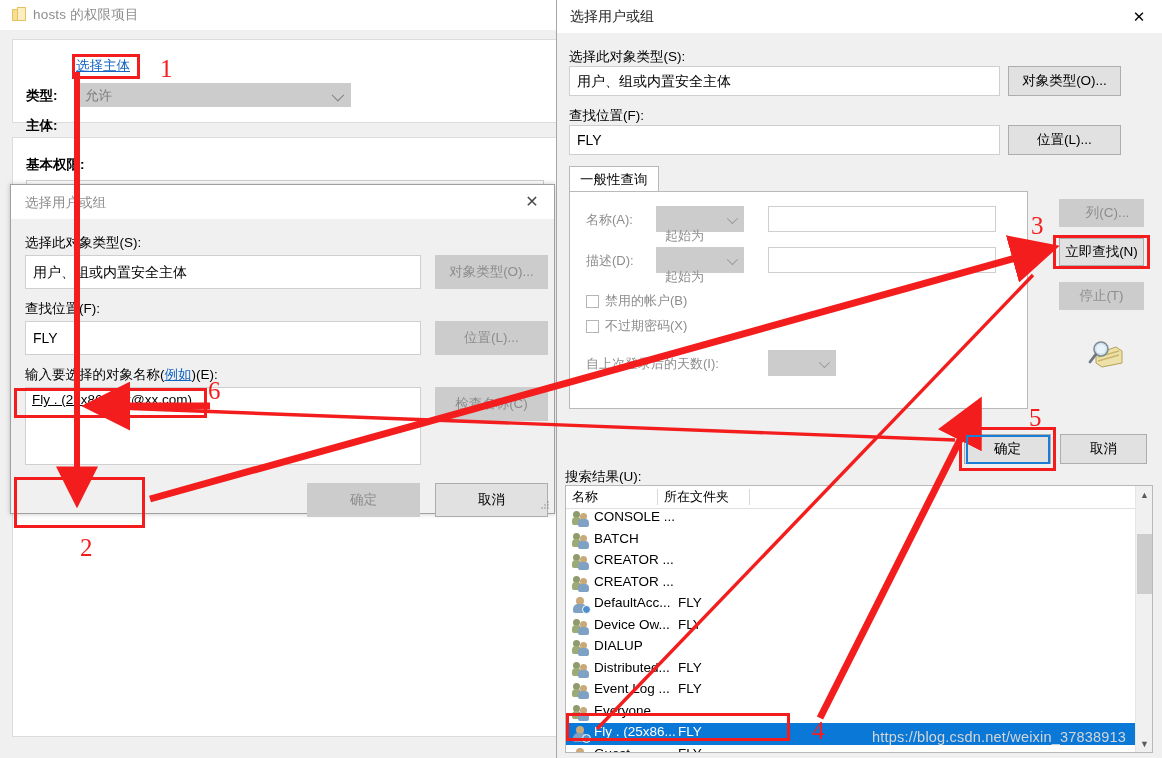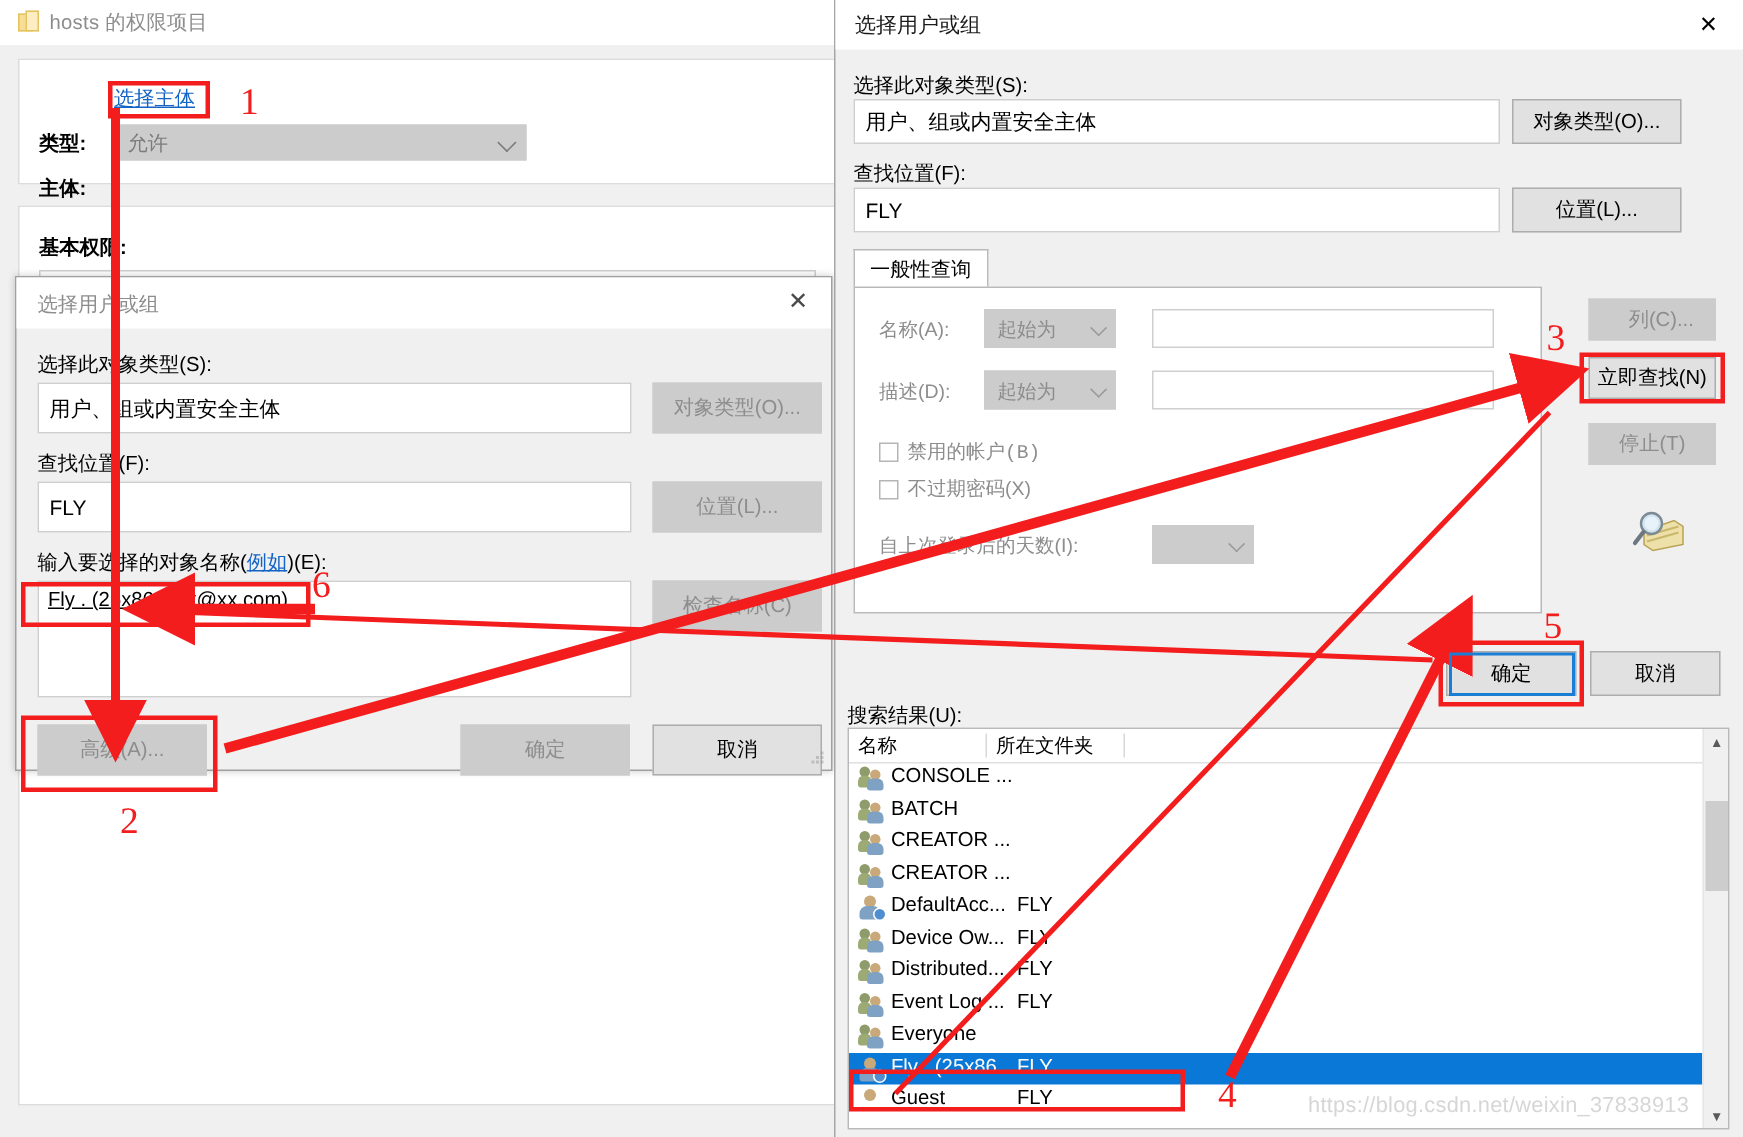--- a/index.html
+++ b/index.html
@@ -85,34 +85,34 @@
   #bd-in-loc .v{position:absolute;left:7px;top:6px;font-size:14px;}
   #bd-btn-loc{left:452px;top:125px;width:113px;height:30px;}
 
   #bd-tabstrip{left:13px;top:166px;width:459px;height:26px;}
   #bd-tab{left:0;top:0;height:26px;padding:0 10px;background:#fff;border:1px solid #b9b9b9;border-bottom:none;
           display:flex;align-items:center;font-size:13.5px;cursor:pointer;}
   #bd-tabpanel{left:13px;top:191px;width:459px;height:218px;background:#fff;border:1px solid #b9b9b9;}
 
   .q-lbl{position:absolute;font-size:13px;color:#8d8d8d;}
   .q-combo{position:absolute;height:26px;background:#cccccc;border:1px solid #cccccc;color:#8d8d8d;box-sizing:border-box;}
-  .q-combo .t{position:absolute;left:8px;top:4px;font-size:13px;}
+  .q-combo .t{position:absolute;left:8px;top:20px;font-size:13px;}
   .q-combo .chev{position:absolute;right:8px;top:9px;width:7px;height:7px;border-right:1.3px solid #9a9a9a;border-bottom:1.3px solid #9a9a9a;transform:rotate(45deg) translateY(-2px);}
   .q-input{position:absolute;height:26px;background:#fff;border:1px solid #cfcfcf;box-sizing:border-box;}
 
   #q-name-lbl{left:30px;top:211px;}
   #q-name-combo{left:100px;top:206px;width:88px;}
   #q-name-input{left:212px;top:206px;width:228px;}
   #q-desc-lbl{left:30px;top:252px;}
   #q-desc-combo{left:100px;top:247px;width:88px;}
   #q-desc-input{left:212px;top:247px;width:228px;}
 
   .cbrow{position:absolute;display:flex;align-items:center;gap:6px;font-size:13px;color:#8d8d8d;}
   .cbox{width:13px;height:13px;border:1px solid #b5b5b5;background:#fff;box-sizing:border-box;}
-  #cb-disabled{left:30px;top:292px;font-family:Liberation Mono, monospace;}
+  #cb-disabled{left:30px;top:292px;}
   #cb-nonexpire{left:30px;top:317px;}
 
   #q-days-lbl{left:30px;top:355px;}
   #q-days-combo{left:212px;top:350px;width:68px;}
   .side-btn{position:absolute;width:85px;height:28px;}
   #bd-btn-cols{left:1059px;top:199px;padding-left:12px;}
   #bd-btn-find{left:1059px;top:238px;}
   #bd-btn-stop{left:1059px;top:282px;}
 
   #bd-magnifier{left:1086px;top:338px;width:38px;height:32px;}
@@ -208,21 +208,20 @@
     <span class="v">FLY</span>
   </div>
   <div class="abs btn disabled" id="sd-btn-loc">位置(L)...</div>
 
   <div class="abs" id="sd-lbl-obj"><span>输入要选择的对象名称(</span><span class="eg">例如</span><span>)(E):</span></div>
   <div class="abs" id="sd-in-obj">
     <span class="v">Fly . (25x8634xx@xx.com)</span>
   </div>
   <div class="abs btn disabled" id="sd-btn-check">检查名称(C)</div>
 
-  <div class="abs btn disabled" id="sd-btn-adv">高级(A)...</div>
   <div class="abs btn disabled" id="sd-btn-ok">确定</div>
   <div class="abs btn" id="sd-btn-cancel">取消</div>
 
   <svg class="abs" id="sd-grip" viewBox="0 0 10 10">
     <g fill="#9a9a9a">
         <rect x="7" y="7" width="2" height="2"></rect>
         <rect x="4" y="7" width="2" height="2"></rect>
         <rect x="7" y="4" width="2" height="2"></rect>
         <rect x="1" y="7" width="2" height="2"></rect>
         <rect x="7" y="1" width="2" height="2"></rect>
@@ -375,20 +374,30 @@
         <span class="nm">Device Ow...</span>
         <span class="fld">FLY</span>
       </div>
       <div class="rs-row">
         <span class="ic-group">
           <span class="h1"></span>
           <span class="b1"></span>
           <span class="h2"></span>
           <span class="b2"></span>
         </span>
+        <span class="nm">DIALUP</span>
+        <span class="fld"></span>
+      </div>
+      <div class="rs-row">
+        <span class="ic-group">
+          <span class="h1"></span>
+          <span class="b1"></span>
+          <span class="h2"></span>
+          <span class="b2"></span>
+        </span>
         <span class="nm">Distributed...</span>
         <span class="fld">FLY</span>
       </div>
       <div class="rs-row">
         <span class="ic-group">
           <span class="h1"></span>
           <span class="b1"></span>
           <span class="h2"></span>
           <span class="b2"></span>
         </span>

